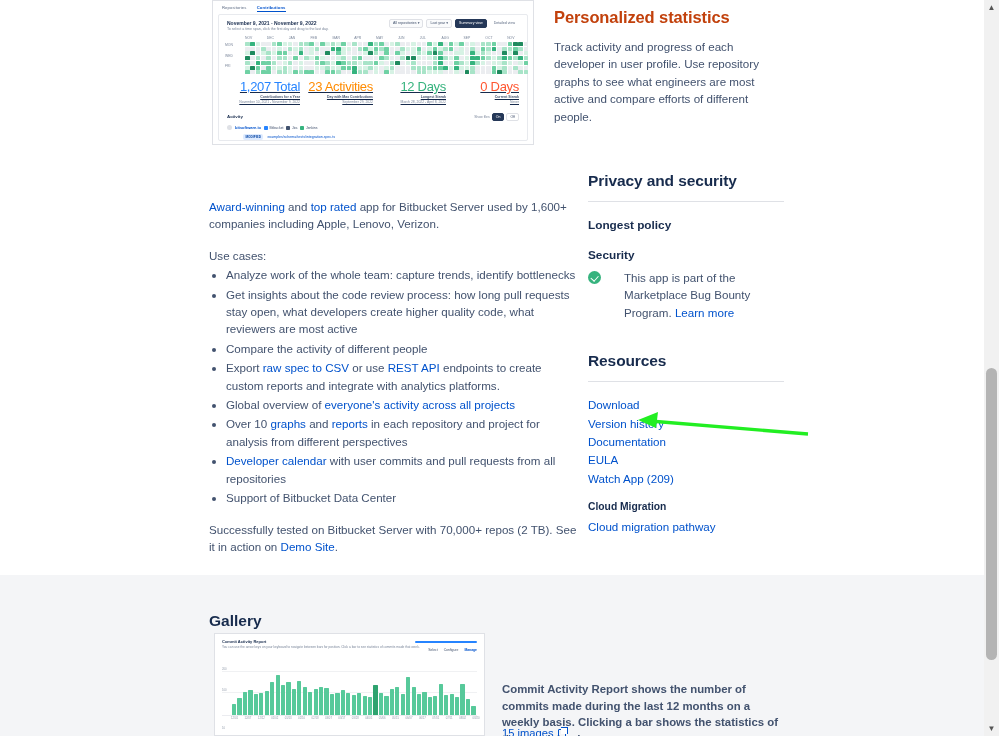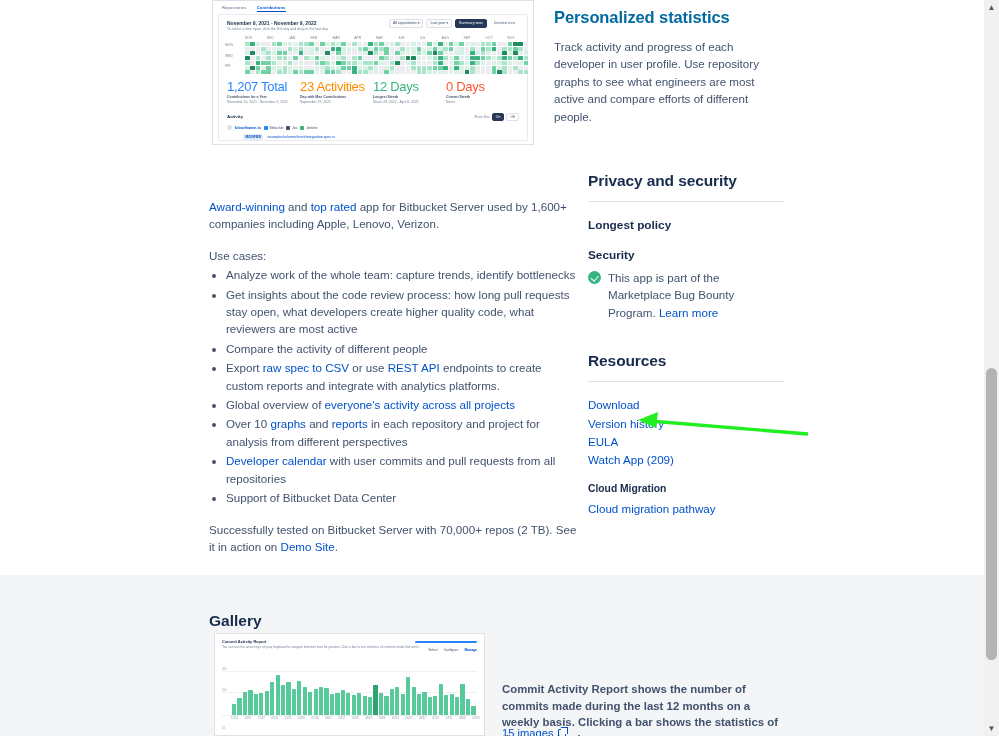--- a/index.html
+++ b/index.html
@@ -50,21 +50,21 @@
   .ctl.plain { border-color:transparent; background:transparent; color:#5E6C84;}
 
   .months { position:absolute; left:26px; top:21px; right:8px; height:5px; }
   .months span { position:absolute; font-size:3.4px; color:#7A869A; }
   .daylbl { position:absolute; left:6px; font-size:3.4px; color:#7A869A; }
 
   .heat { position:absolute; left:26px; top:27px; right:8px; height:33px; }
   .hcell { position:absolute; width:4.6px; height:4.1px; border-radius:.6px; }
 
   .stats { position:absolute; left:8px; right:8px; top:64px; height:30px; display:flex; }
-  .stat { flex:1; text-align:left; }
+  .stat { flex:1; text-align:right;text-decoration:underline; }
   .stat .num { font-size:13px; font-weight:400; line-height:15px; letter-spacing:-.3px;}
   .stat.s1 .num { color:#2684FF; }
   .stat.s2 .num { color:#FF8B00; }
   .stat.s3 .num { color:#36B37E; }
   .stat.s4 .num { color:#FF5630; }
   .stat .cap { font-size:3.5px; font-weight:700; color:#42526E; margin-top:1px;}
   .stat .sub { font-size:3.4px; color:#7A869A; margin-top:.5px;}
 
   .act-row { position:absolute; left:8px; right:8px; top:99px; }
   .act-h { font-size:4.4px; font-weight:700; color:#172B4D; }
@@ -76,21 +76,21 @@
   .av { width:5px; height:5px; border-radius:50%; background:#DFE1E6;}
   .uname { font-size:4px; font-weight:700; color:#0052CC;}
   .chipset { display:flex; gap:3px; }
   .chip { display:flex; align-items:center; gap:1.5px; font-size:3.4px; color:#42526E; }
   .chipsq { width:4px; height:4px; border-radius:.8px;}
   .act-line2 { position:absolute; left:24px; top:119px; display:flex; align-items:center; gap:4px;}
   .lozenge { font-size:3.2px; background:#DEEBFF; color:#0747A6; border-radius:2px; padding:.8px 2.4px; font-weight:700;}
   .pathtxt { font-size:3.6px; color:#0052CC;}
 
   .hero-right { position:absolute; left:554px; top:8px; width:230px; }
-  .hero-h { font-size:16.5px; font-weight:600; color:#0369a1; letter-spacing:-.1px;}
+  .hero-h { font-size:16.5px; font-weight:600; color:#c2410c; letter-spacing:-.1px;}
   .hero-p { font-size:11.6px; line-height:17.4px; color:#42526E; margin-top:11px;}
 
   
   .col-left  { position:absolute; left:209px; top:172px; width:370px; }
   .col-right { position:absolute; left:588px; top:172px; width:196px; }
 
   h2.sec {
     font-size:15.5px; font-weight:600; color:#172B4D; letter-spacing:-.1px;
     padding-bottom:11px; border-bottom:1px solid #DFE1E6;
   }
@@ -108,21 +108,21 @@
   .secrow { display:flex; gap:7px; margin-top:7px; align-items:flex-start; }
   .okdot {
     flex:0 0 auto; width:13px; height:13px; border-radius:50%;
     background:#36B37E; position:relative; margin-top:2px;
   }
   .okdot:after {
     content:""; position:absolute; left:3.6px; top:3.2px;
     width:4px; height:6.4px; border:solid #fff; border-width:0 1.6px 1.6px 0;
     transform: rotate(42deg);
   }
-  .secrow .t { font-size:11.6px; line-height:17.4px; color:#42526E; }
+  .secrow .t { font-size:11.6px; line-height:17.4px; color:#42526E;margin-left:16px; }
 
   .res-head { margin-top:31px; }
   .res-list { margin-top:14px; }
   .res-list a { display:block; font-size:11.6px; line-height:18.4px; color:#0052CC; text-decoration:none; }
   .cm-h { font-size:10.3px; font-weight:700; color:#172B4D; margin-top:13px; }
   .cm-l { display:block; font-size:11.6px; line-height:18px; color:#0052CC; text-decoration:none; margin-top:6px; }
 
   
   .arrow-svg { position:absolute; left:630px; top:408px; width:190px; height:34px; pointer-events:none; }
 
@@ -673,20 +673,21 @@
       <h3 class="sub">Security</h3>
       <div class="secrow">
         <span class="okdot"></span>
         <span class="t"><span>This app is part of the Marketplace Bug Bounty Program. </span><a class="lnk" href="#">Learn more</a></span>
       </div>
 
       <h2 class="sec res-head">Resources</h2>
       <div class="res-list">
         <a href="#">Download</a>
         <a href="#">Version history</a>
+        <a href="#">Documentation</a>
         <a href="#">EULA</a>
         <a href="#">Watch App (209)</a>
       </div>
       <div class="cm-h">Cloud Migration</div>
       <a class="cm-l" href="#">Cloud migration pathway</a>
     </div>
 
     <svg class="arrow-svg" viewBox="0 0 190 34">
       <path id="arrow-shaft" d="M178 26 L20 13" stroke="#22EE22" stroke-width="3.4" fill="none"></path>
       <path id="arrow-head" d="M8 12 L28 4 L26 20 Z" fill="#22EE22"></path>

